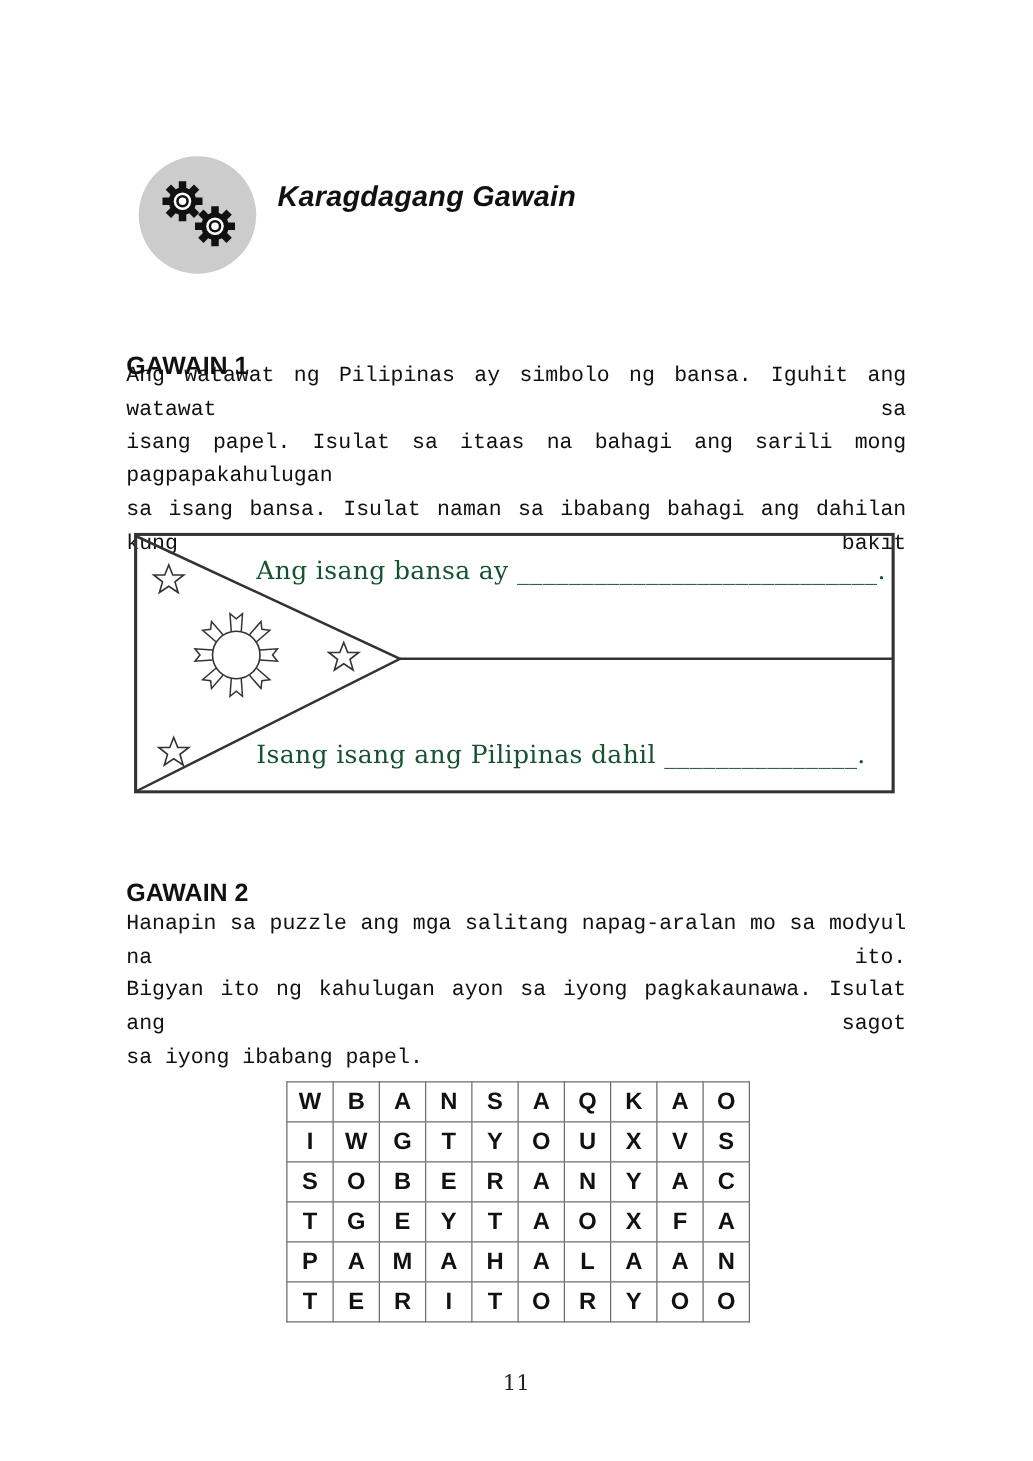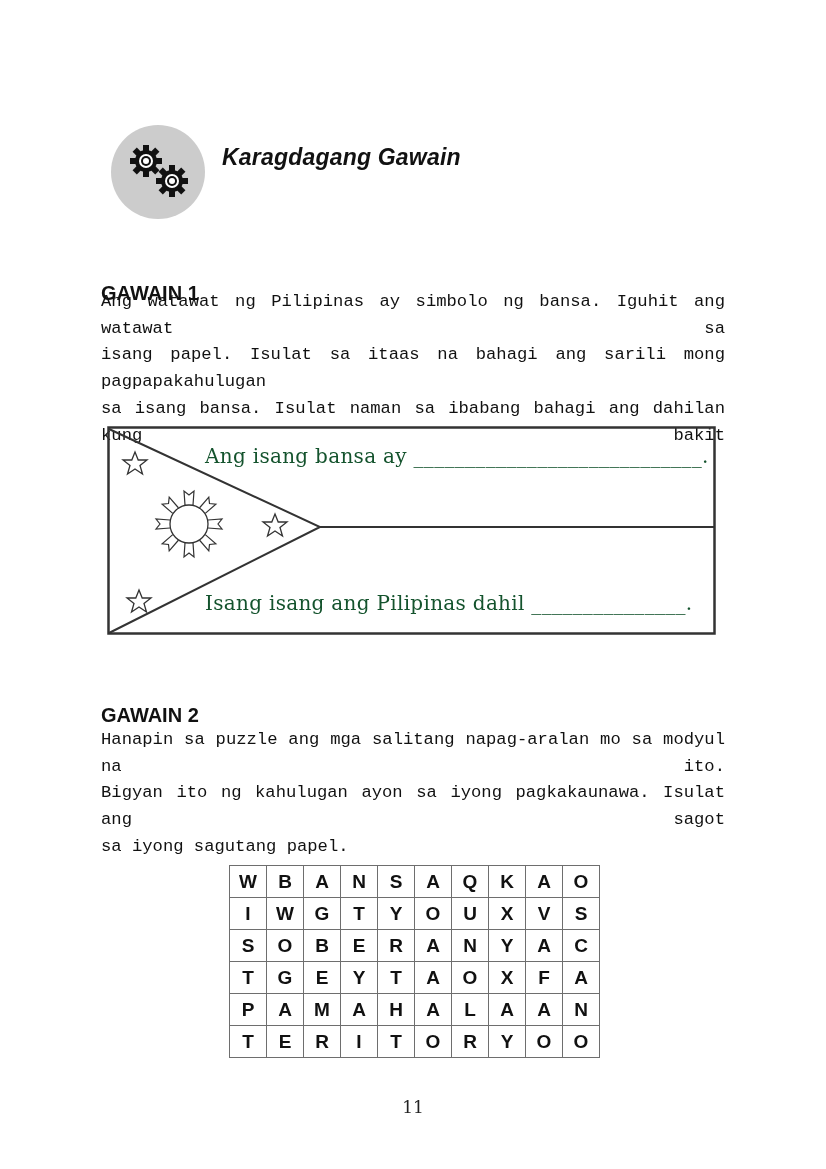--- a/index.html
+++ b/index.html
@@ -95,21 +95,21 @@
     </g>
   </g>
 </svg>
 <div class="abs flag-text flag-text-top">Ang isang bansa ay ____________________________.</div>
 <div class="abs flag-text flag-text-bottom">Isang isang ang Pilipinas dahil _______________.</div>
 
 <div class="abs h2 h2-2">GAWAIN 2</div>
 <div class="abs para para-2">
   <span class="line">Hanapin sa puzzle ang mga salitang napag-aralan mo sa modyul na ito.</span>
   <span class="line">Bigyan ito ng kahulugan ayon sa iyong pagkakaunawa. Isulat ang sagot</span>
-  <span class="line last">sa iyong sagutang papel.</span>
+  <span class="line last">sa iyong ibabang papel.</span>
 </div>
 
 <table class="puzzle">
   <tbody id="puzzle-body">
       <tr>
         <td>W</td>
         <td>B</td>
         <td>A</td>
         <td>N</td>
         <td>S</td>

